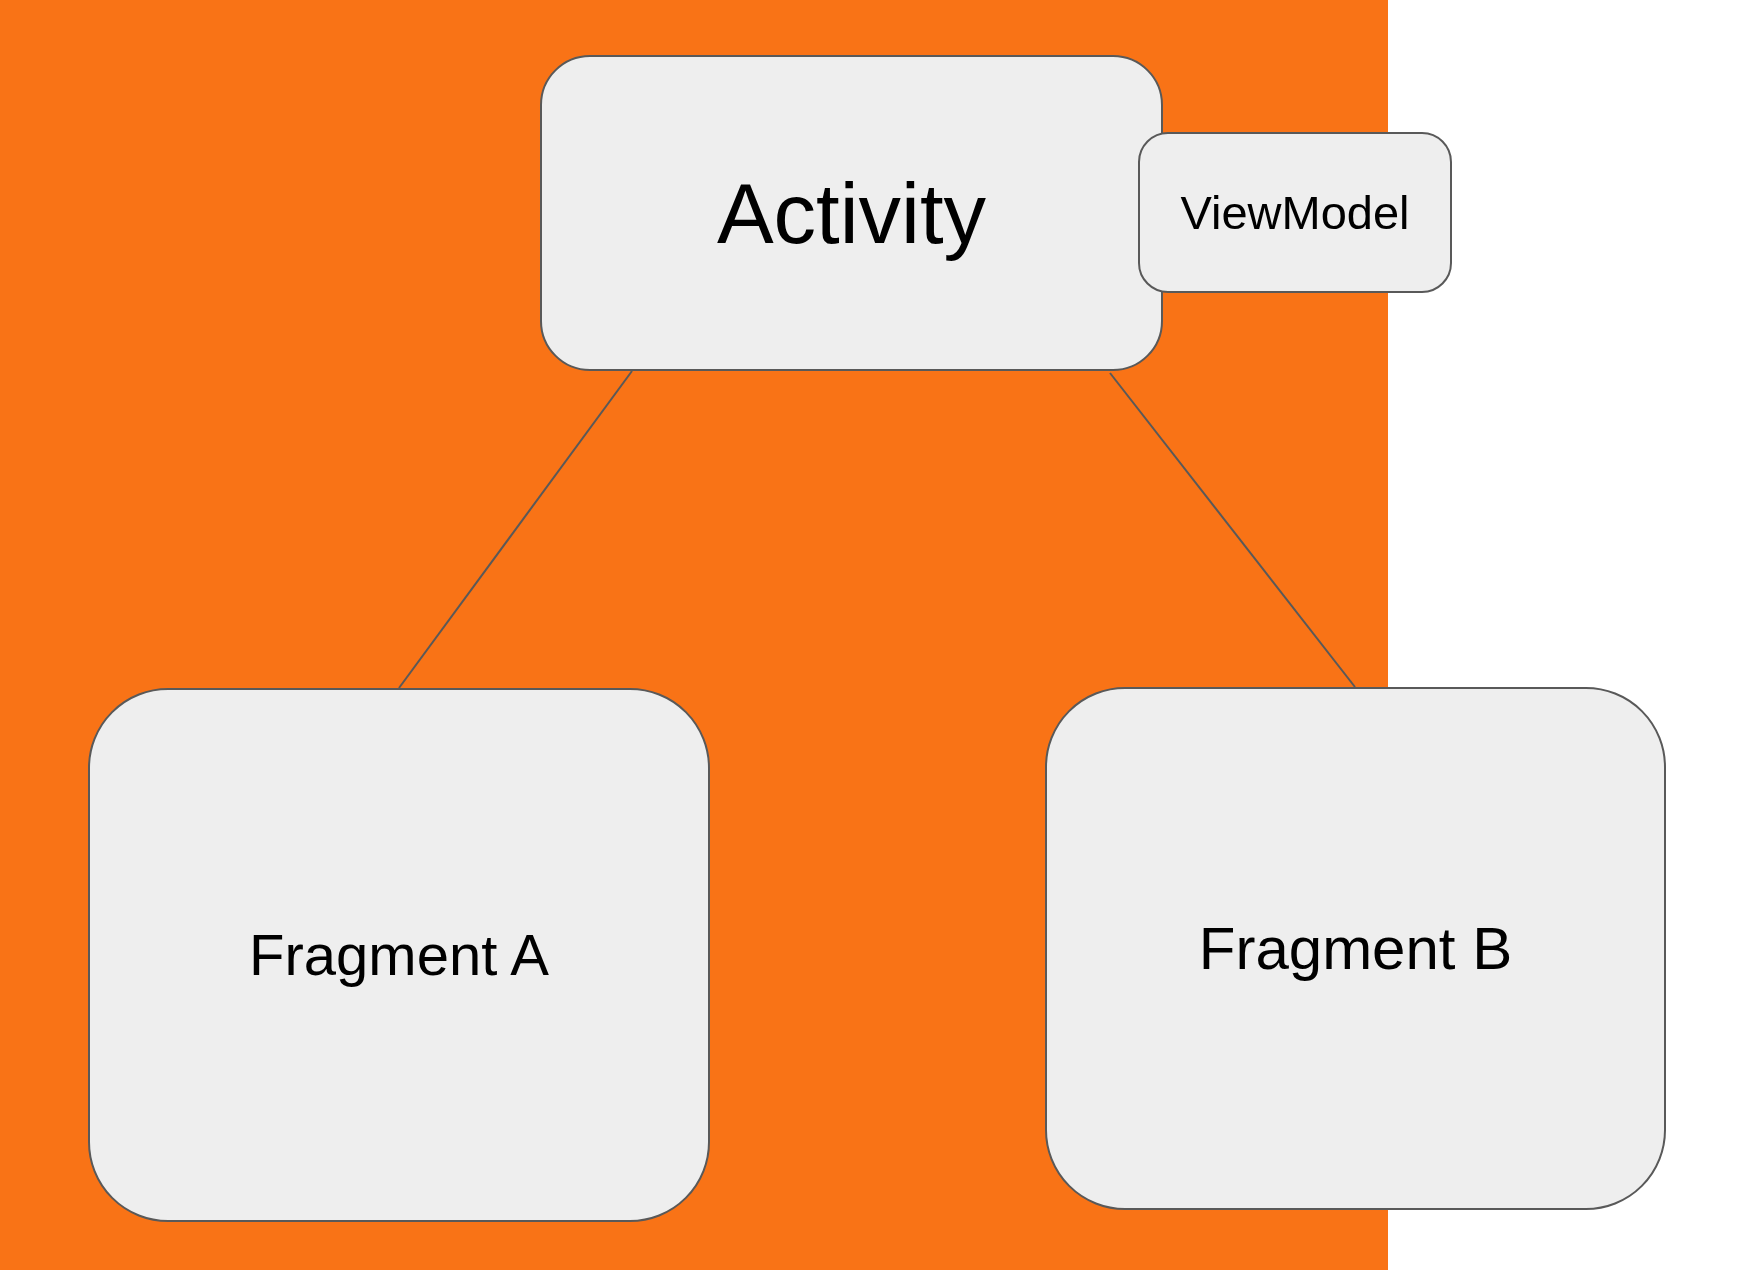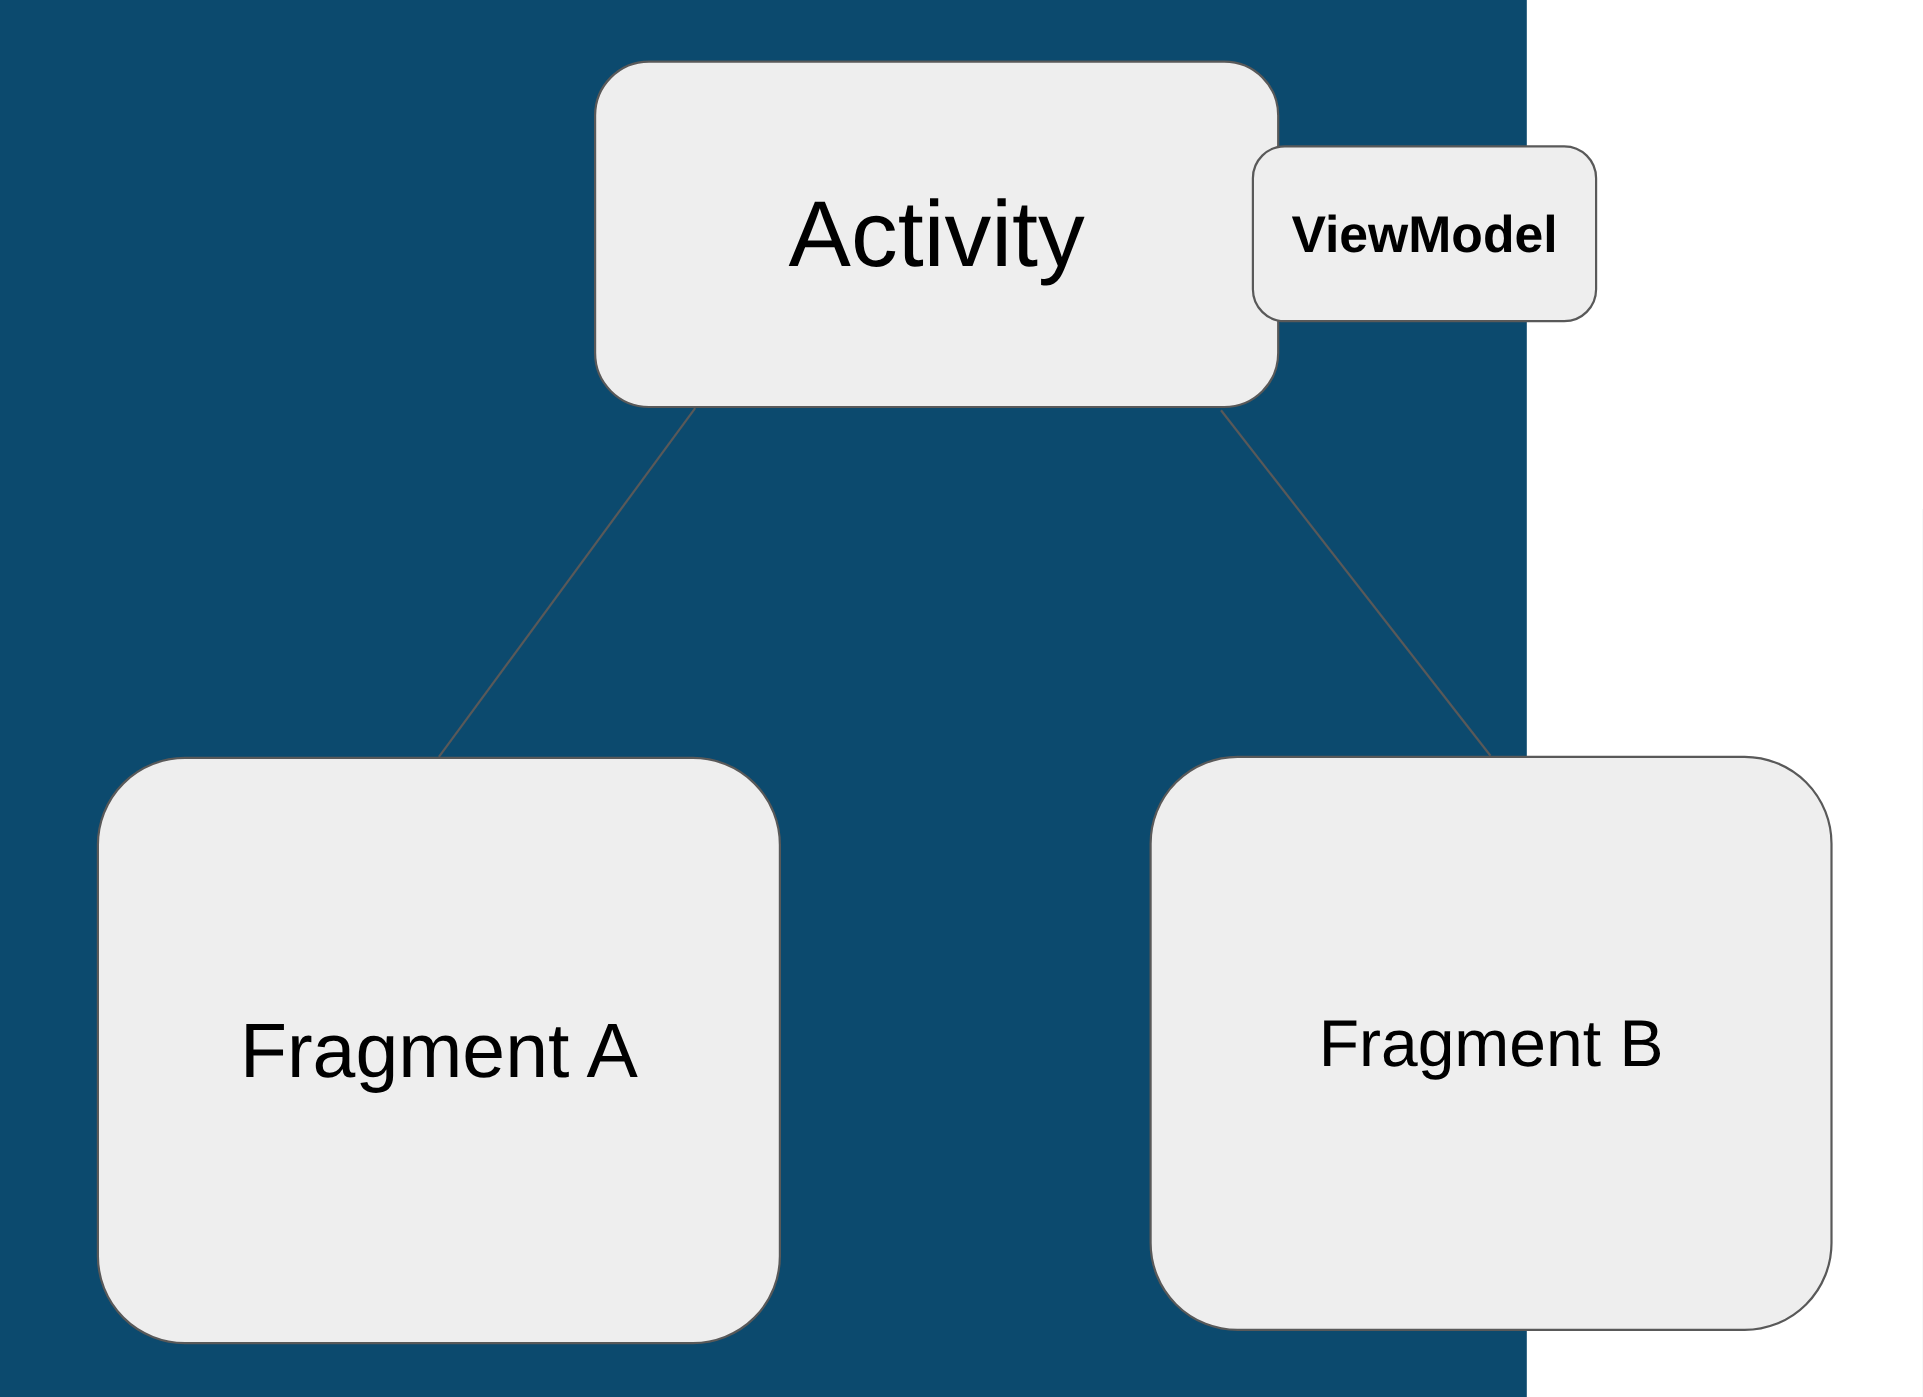--- a/index.html
+++ b/index.html
@@ -8,21 +8,21 @@
     background: #ffffff;
     width: 1748px;
     height: 1270px;
     overflow: hidden;
     font-family: "Liberation Sans", sans-serif;
   }
   .canvas {
     position: relative;
     width: 1388px;
     height: 1270px;
-    background: #0c4a6e;
+    background: #f97316;
   }
   .edges-svg {
     position: absolute;
     left: 0;
     top: 0;
     width: 1748px;
     height: 1270px;
     z-index: 1;
   }
   .node {
@@ -48,29 +48,28 @@
     z-index: 2;
   }
   .node-viewmodel {
     left: 1138px;
     top: 132px;
     width: 314px;
     height: 161px;
     border-radius: 30px;
     font-size: 47px;
     z-index: 3;
-    font-weight: bold;
   }
   .node-fragment-a {
     left: 88px;
     top: 688px;
     width: 622px;
     height: 534px;
     border-radius: 80px;
-    font-size: 70px;
+    font-size: 58px;
     z-index: 2;
   }
   .node-fragment-b {
     left: 1045px;
     top: 687px;
     width: 621px;
     height: 523px;
     border-radius: 80px;
     font-size: 60px;
     z-index: 2;

